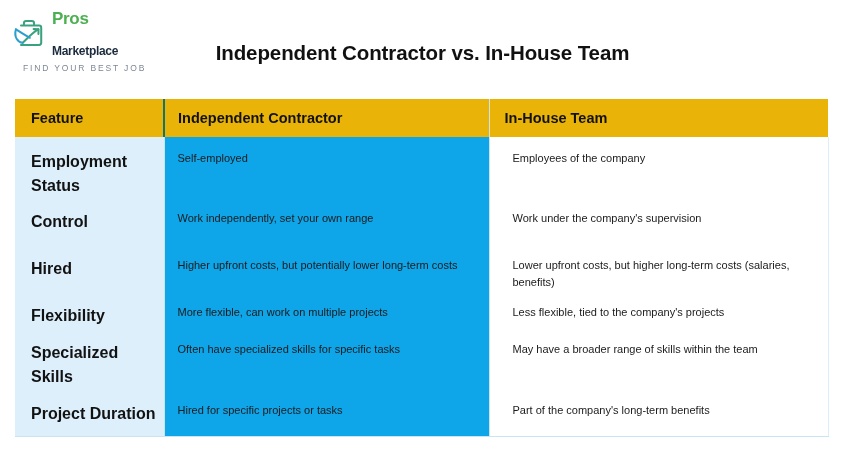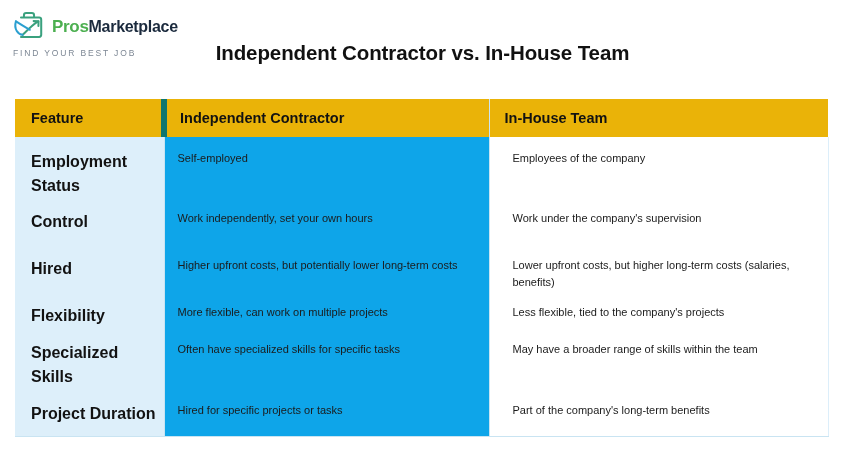--- a/index.html
+++ b/index.html
@@ -36,39 +36,39 @@
     gap: 6px;
   }
   .brand-mark {
     width: 34px;
     height: 32px;
     flex: 0 0 34px;
     display: block;
   }
   .brand-words {
     display: flex;
-    flex-direction: row;
+    flex-direction: column;
     line-height: 1.0;
   }
   .brand-word-1 {
     font-size: 17px;
     font-weight: bold;
     color: #4caf50;
     letter-spacing: -0.3px;
   }
   .brand-word-2 {
-    font-size: 16px;
+    font-size: 12px;
     font-weight: bold;
     color: #1b2a3d;
     letter-spacing: -0.3px;
-    margin-top: 1px;
+    margin-top: 18px;
   }
   .brand-tagline {
     margin-top: 6px;
-    margin-left: 1px;
+    margin-left: 11px;
     font-size: 8.5px;
     letter-spacing: 1.85px;
     color: #7d8794;
     font-weight: normal;
   }
 
   .page-title {
     position: absolute;
     left: 2px;
     right: 0;
@@ -100,21 +100,21 @@
     vertical-align: middle;
     font-size: 14.5px;
     font-weight: bold;
     color: #121212;
     padding: 0 0 0 16px;
     box-sizing: border-box;
   }
   .cmp-table thead th.th-feature { padding-left: 16px; }
   .cmp-table thead th.th-contractor {
     padding-left: 13px;
-    border-left: 6px solid #0f766e;
+    border-left: 2px solid #0f766e;
   }
   .cmp-table thead th.th-inhouse {
     padding-left: 15px;
     border-left: 1px solid #c9e4f2;
   }
 
   .cmp-table tbody td {
     vertical-align: top;
     font-size: 11px;
     line-height: 1.48;
@@ -199,21 +199,21 @@
     </tr>
   </thead>
   <tbody>
     <tr class="r-0">
       <td class="cell-feature">Employment Status</td>
       <td class="cell-contractor">Self-employed</td>
       <td class="cell-inhouse">Employees of the company</td>
     </tr>
     <tr class="r-1">
       <td class="cell-feature">Control</td>
-      <td class="cell-contractor">Work independently, set your own hours</td>
+      <td class="cell-contractor">Work independently, set your own range</td>
       <td class="cell-inhouse">Work under the company's supervision</td>
     </tr>
     <tr class="r-2">
       <td class="cell-feature">Hired</td>
       <td class="cell-contractor">Higher upfront costs, but potentially lower long-term costs</td>
       <td class="cell-inhouse">Lower upfront costs, but higher long-term costs (salaries, benefits)</td>
     </tr>
     <tr class="r-3">
       <td class="cell-feature">Flexibility</td>
       <td class="cell-contractor">More flexible, can work on multiple projects</td>

